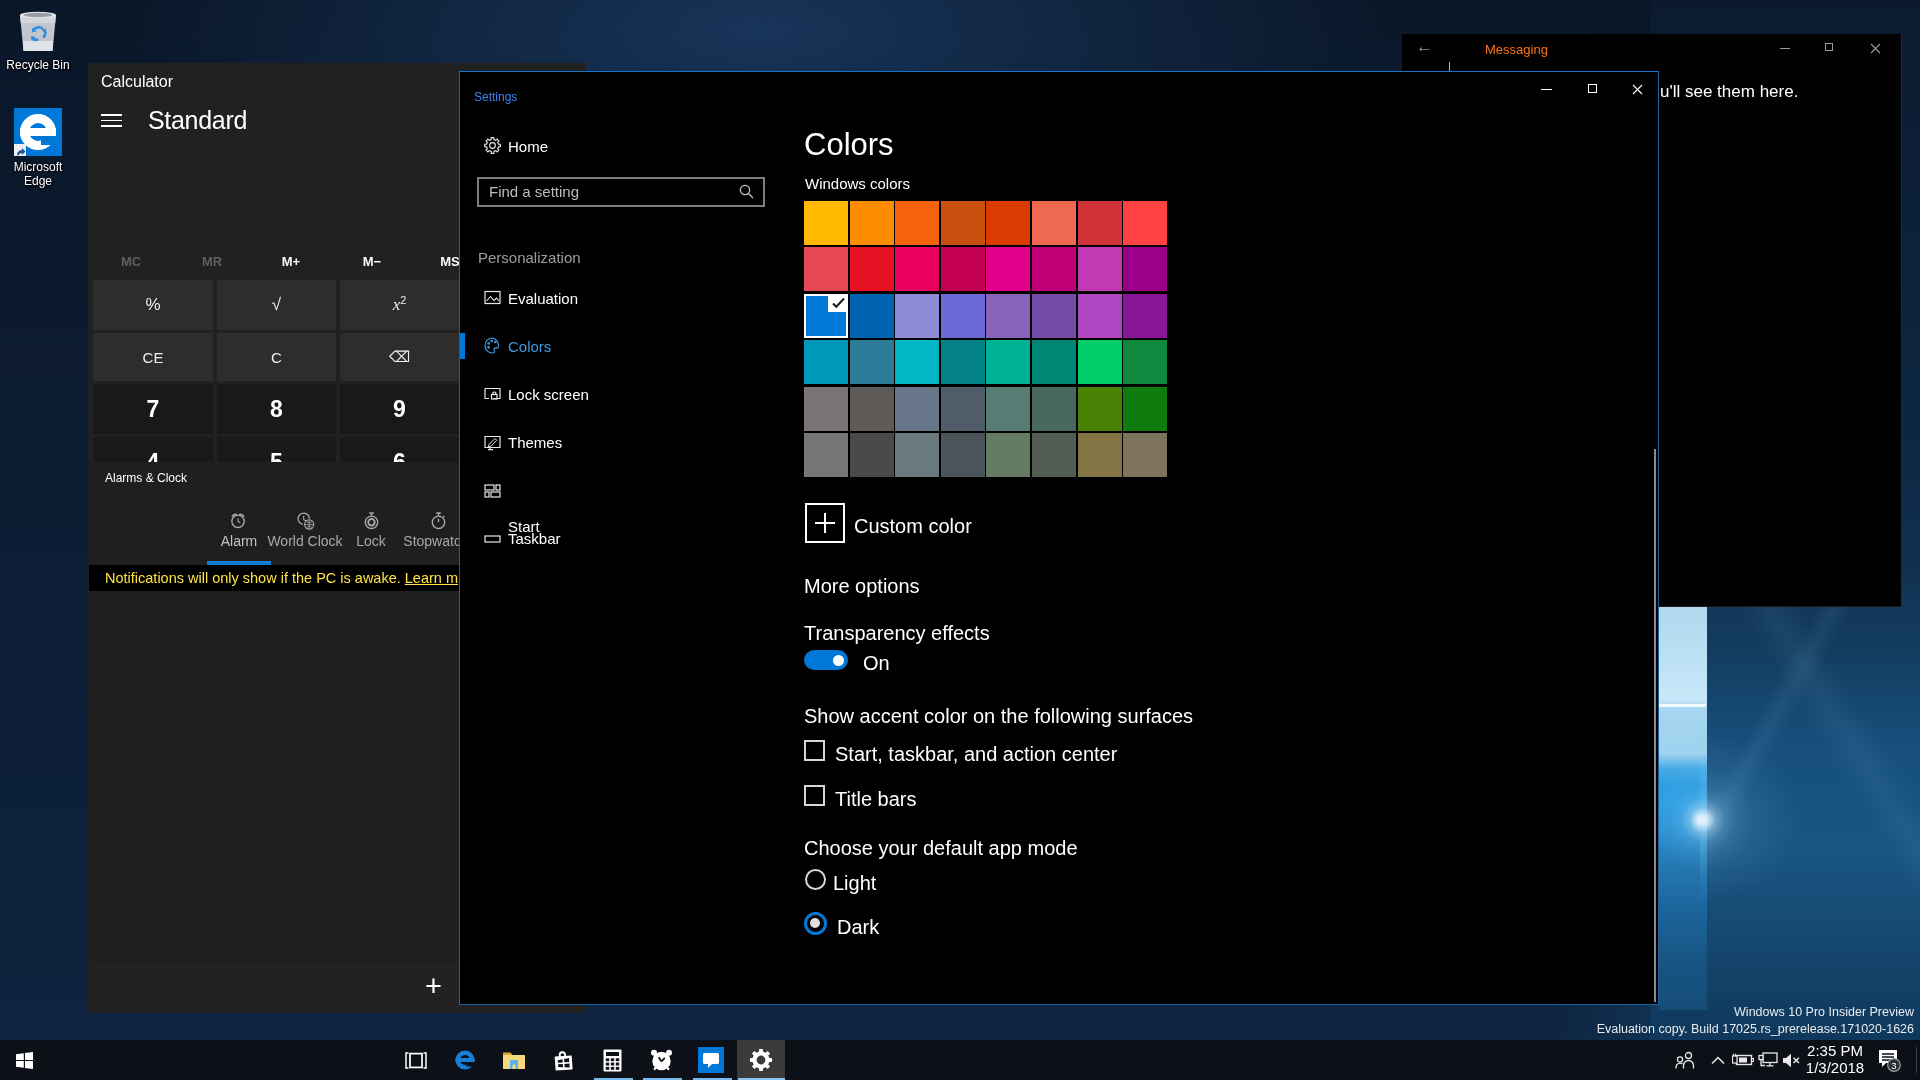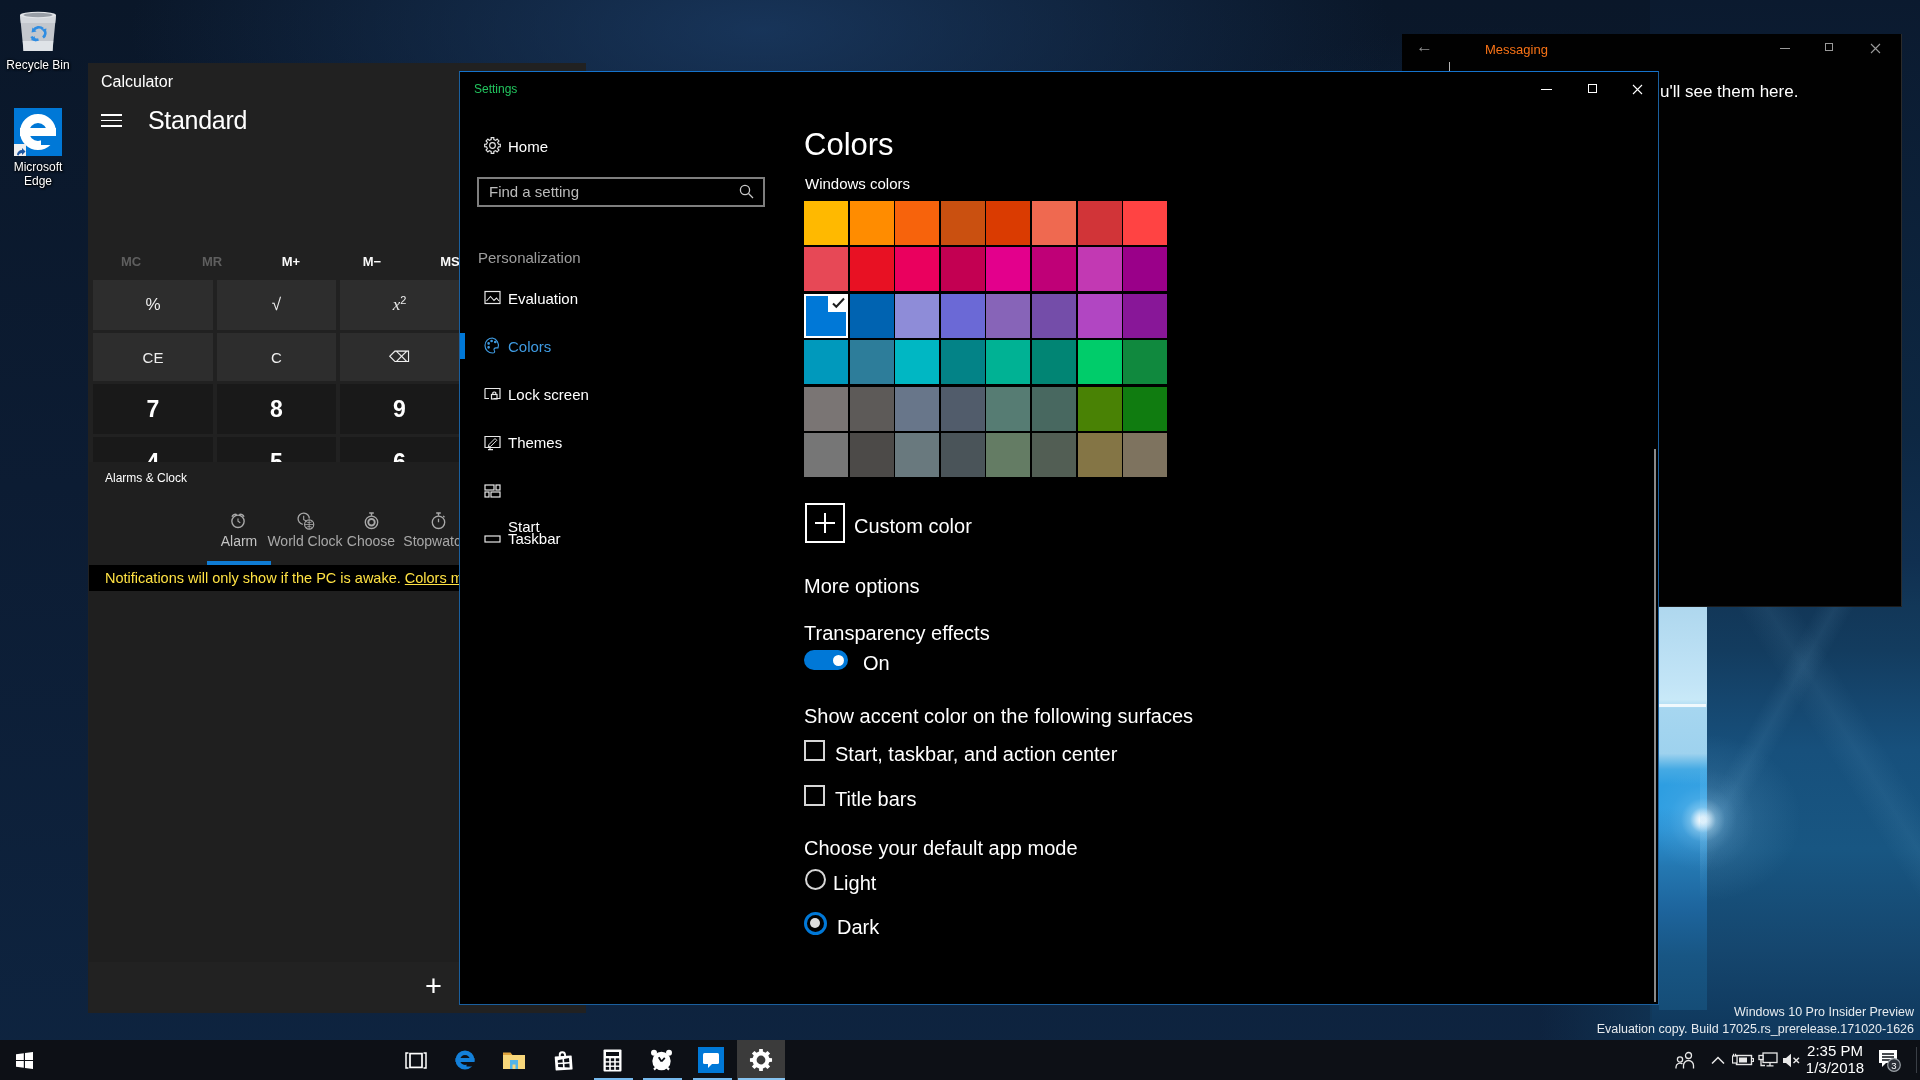--- a/index.html
+++ b/index.html
@@ -51,21 +51,21 @@
 .tab { position:absolute; text-align:center; color:#a8a8a8; font-size:14px; transform:translateX(-50%); white-space:nowrap; }
 #alarms .content { position:absolute; left:0; top:129px; width:371px; height:371px; background:#000; }
 #alarms .notif { position:absolute; left:0; top:103px; width:371px; height:26px; background:#000; color:#ffe243; font-size:14.5px; padding-left:16px; white-space:nowrap; overflow:hidden; line-height:26px; }
 #alarms .bottom { position:absolute; left:0; top:500px; width:371px; height:48px; background:#222; }
 
 #msg { left:1402px; top:34px; width:500px; height:573px; background:#010101; border-right:1px solid #2b2b2b; border-bottom:1px solid #1a1a1a;}
 #msg .title { position:absolute; left:59px; top:8px; font-size:13px; color:#f97316;margin-left:24px; }
 #msg .seetext { position:absolute; left:258px; top:48px; color:#fff; font-size:17px; font-weight:400; }
 
 #settings { left:459px; top:71px; width:1200px; height:934px; background:#000; border:1px solid #1a5f9e; border-top-color:#1573cd; }
-#settings .title { position:absolute; left:14px; top:10px; font-size:12px; color:#22c55e; }
+#settings .title { position:absolute; left:14px; top:18px; font-size:12px; color:#3b82f6; }
 .sNavIcon { position:absolute; left:24px; width:17px; height:17px; }
 .sNavText { position:absolute; left:48px; color:#fff; font-size:15px; }
 #sSearch { position:absolute; left:17px; top:105px; width:288px; height:30px; border:2px solid #7e7e7e; background:#000; color:#bcbcbc; font-size:15px; line-height:26px; padding-left:10px; }
 
 .sw { position:absolute; width:44px; height:44px; }
 .hd { position:absolute; color:#fff; }
 .chk { position:absolute; width:21px; height:21px; border:2px solid #d6d6d6; background:#000; }
 .rad { position:absolute; width:21px; height:21px; border:2px solid #d6d6d6; border-radius:50%; background:#000; }
 .lbl15 { position:absolute; color:#fff; font-size:20px; }
 
@@ -187,24 +187,24 @@
   </svg>
   <svg style="position:absolute;left:341px;top:50px;" width="17" height="18" viewBox="0 0 20 21">
     <g fill="none" stroke="#a9a9a9" stroke-width="1.6">
     <circle cx="10" cy="12" r="7.3"></circle>
     <path d="M7.3 1.2 h5.4 M10 1.2 v3" stroke-width="1.7"></path>
     <path d="M10 12 l0 -4.2 M15.5 4.5 l1.5 1.5" stroke-width="1.5"></path>
     </g>
   </svg>
   <div class="tab" style="left:150px;top:71px;color:#c3c3c3;">Alarm</div>
   <div class="tab" style="left:216px;top:71px;">World Clock</div>
-  <div class="tab" style="left:282px;top:71px;">Choose</div>
+  <div class="tab" style="left:282px;top:71px;">Lock</div>
   <div class="tab" style="left:347px;top:71px;">Stopwatch</div>
   <div style="position:absolute;left:118px;top:99px;width:64px;height:4.5px;background:#0f7cd4;"></div>
-  <div class="notif">Notifications will only show if the PC is awake. <span style="text-decoration:underline;">Colors m</span></div>
+  <div class="notif">Notifications will only show if the PC is awake. <span style="text-decoration:underline;">Learn m</span></div>
   <div class="bottom">
     <div style="position:absolute;left:336px;top:8px;font-size:29px;font-weight:100;color:#fff;">+</div>
   </div>
 </div>
 
 <div class="win" id="msg">
   <div style="position:absolute;left:14px;top:3px;width:20px;height:20px;color:#909090;font-size:17px;">←</div>
   <div class="title">Messaging</div>
   <div style="position:absolute;left:378px;top:14px;width:10px;height:1px;background:#9a9a9a;"></div>
   <div style="position:absolute;left:423px;top:9px;width:8px;height:8px;border:1px solid #9a9a9a;"></div>

